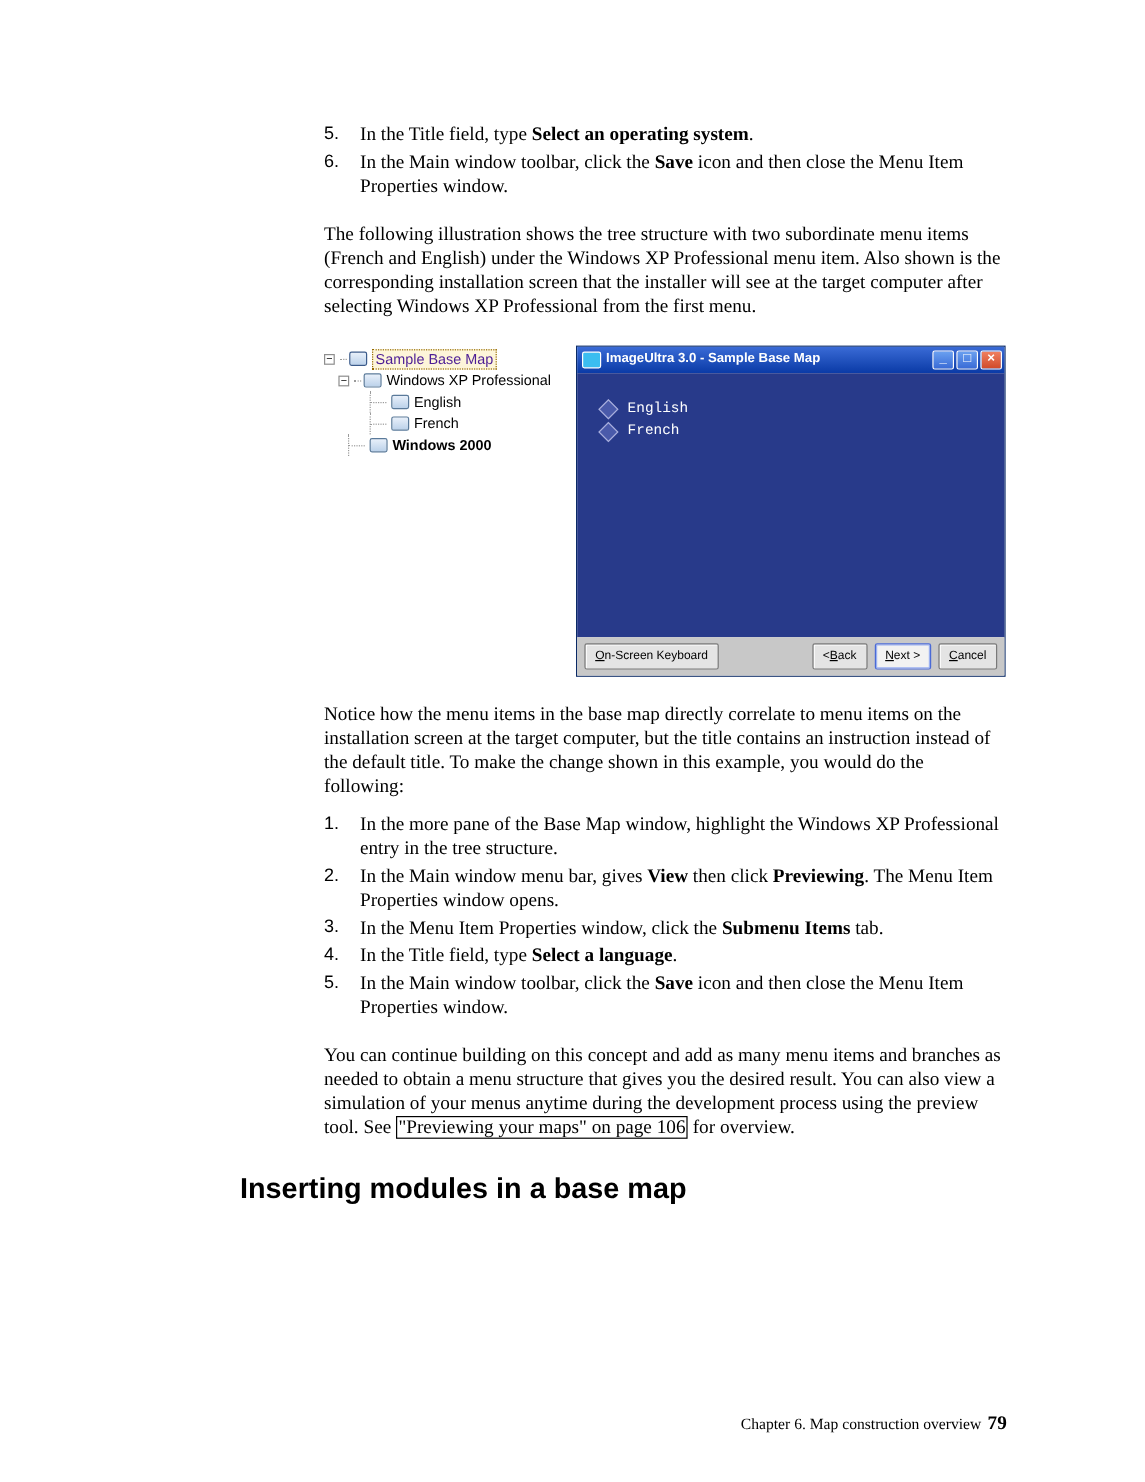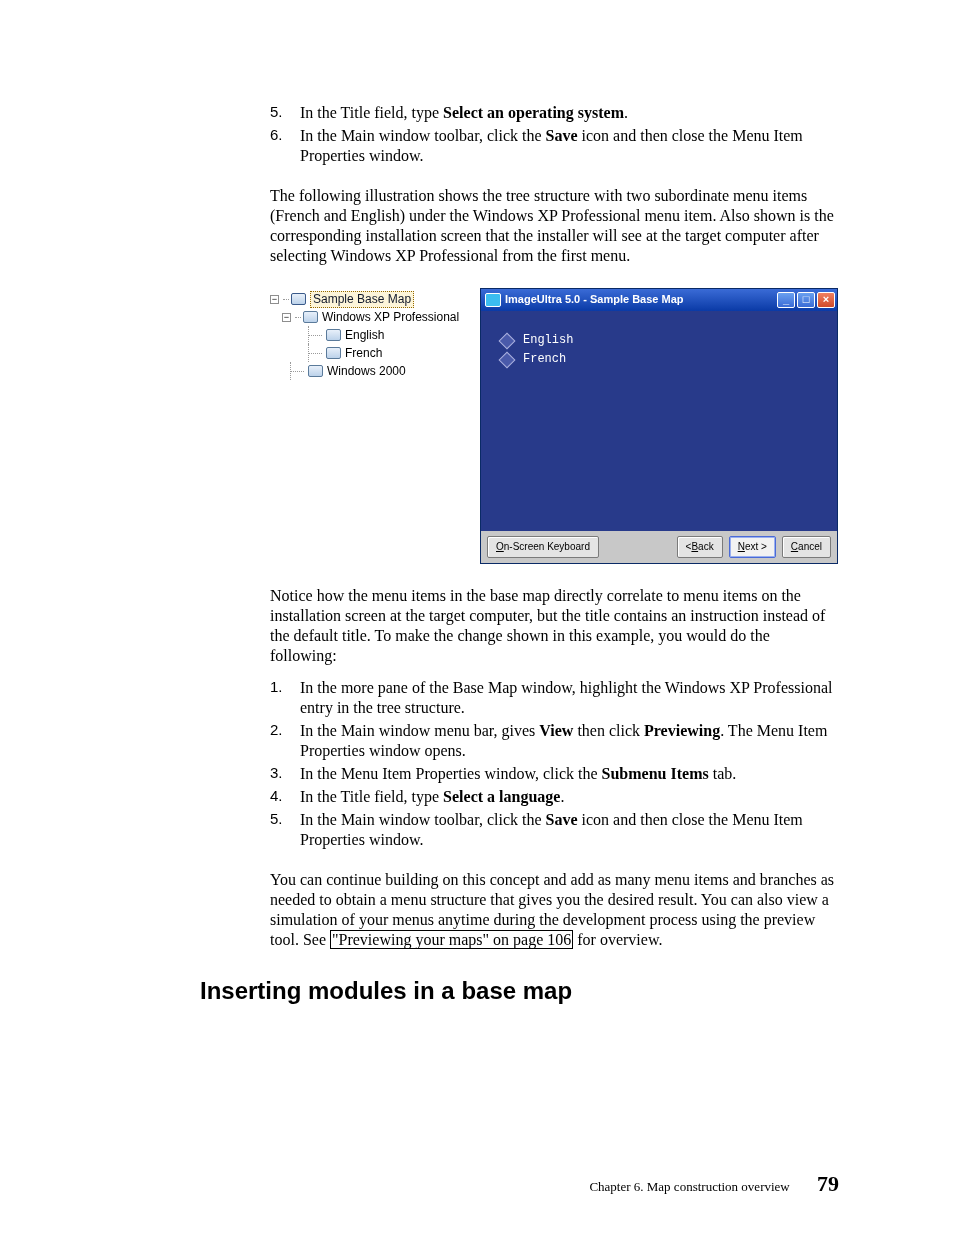--- a/index.html
+++ b/index.html
@@ -55,22 +55,22 @@
   }
   .footer {
     position: absolute;
     right: 115px;
     bottom: 38px;
     font-size: 13px;
     font-family: "Times New Roman", Times, serif;
   }
   .footer .pnum {
     font-weight: bold;
-    font-size: 22px;
-    margin-left: 24px;
+    font-size: 16px;
+    margin-left: 2px;
   }
 
   
   .figure {
     margin: 22px 0 22px 70px;
     display: flex;
     gap: 10px;
     font-family: Arial, Helvetica, sans-serif;
     font-size: 12px;
   }
@@ -135,21 +135,21 @@
     display: inline-block;
     box-sizing: border-box;
   }
   .treeicon.root {
     border-color: #3a5a8a;
   }
   .highlight {
     border: 1px dotted #956a00;
     background: #fdf5d9;
     padding: 0 2px;
-    color: #0f172a;
+    color: #4c1d95;
   }
 
   
   .installer {
     width: 358px;
     border: 1px solid #0a2a66;
     box-sizing: border-box;
     font-size: 11px;
   }
   .titlebar {
@@ -267,31 +267,31 @@
       <div class="tree-row" style="padding-left:34px;">
         <span class="sub-lines"></span>
         <span class="treeicon"></span>
         <span>English</span>
       </div>
       <div class="tree-row" style="padding-left:34px;">
         <span class="sub-lines"></span>
         <span class="treeicon"></span>
         <span>French</span>
       </div>
-      <div class="tree-row" style="padding-left:16px;">
+      <div class="tree-row" style="padding-left:16px;font-weight:bold;">
         <span class="sub-lines"></span>
         <span class="treeicon"></span>
         <span>Windows 2000</span>
       </div>
     </div>
 
     <div class="installer">
       <div class="titlebar">
         <span class="ticon"></span>
-        <span class="ttext">ImageUltra 5.0 - Sample Base Map</span>
+        <span class="ttext">ImageUltra 3.0 - Sample Base Map</span>
         <div class="winbtns">
           <span class="winbtn">_</span>
           <span class="winbtn">□</span>
           <span class="winbtn close">×</span>
         </div>
       </div>
       <div class="installer-body">
         <div class="radio-row">
           <span class="radio-dot"></span>
           <span>English</span>

